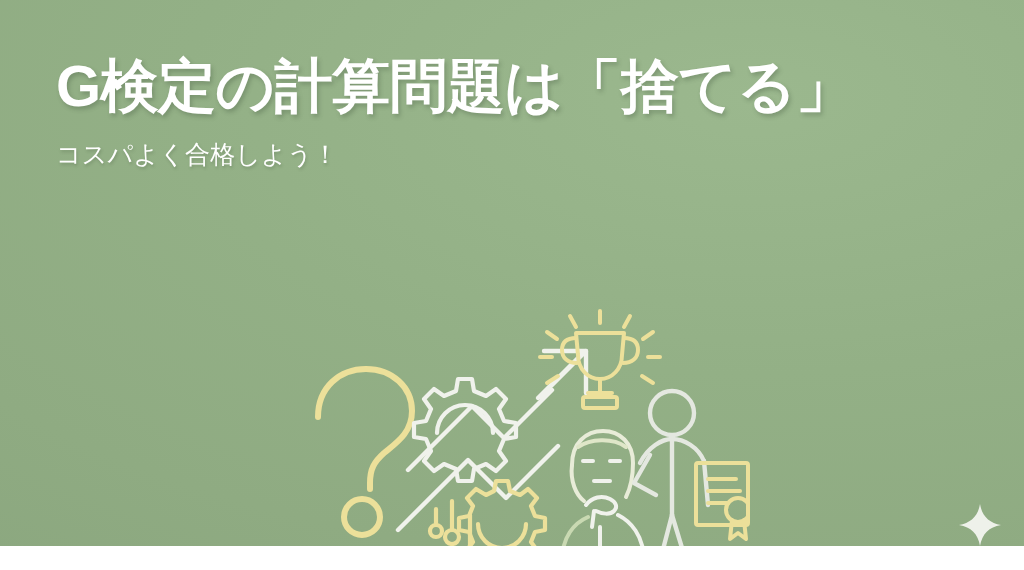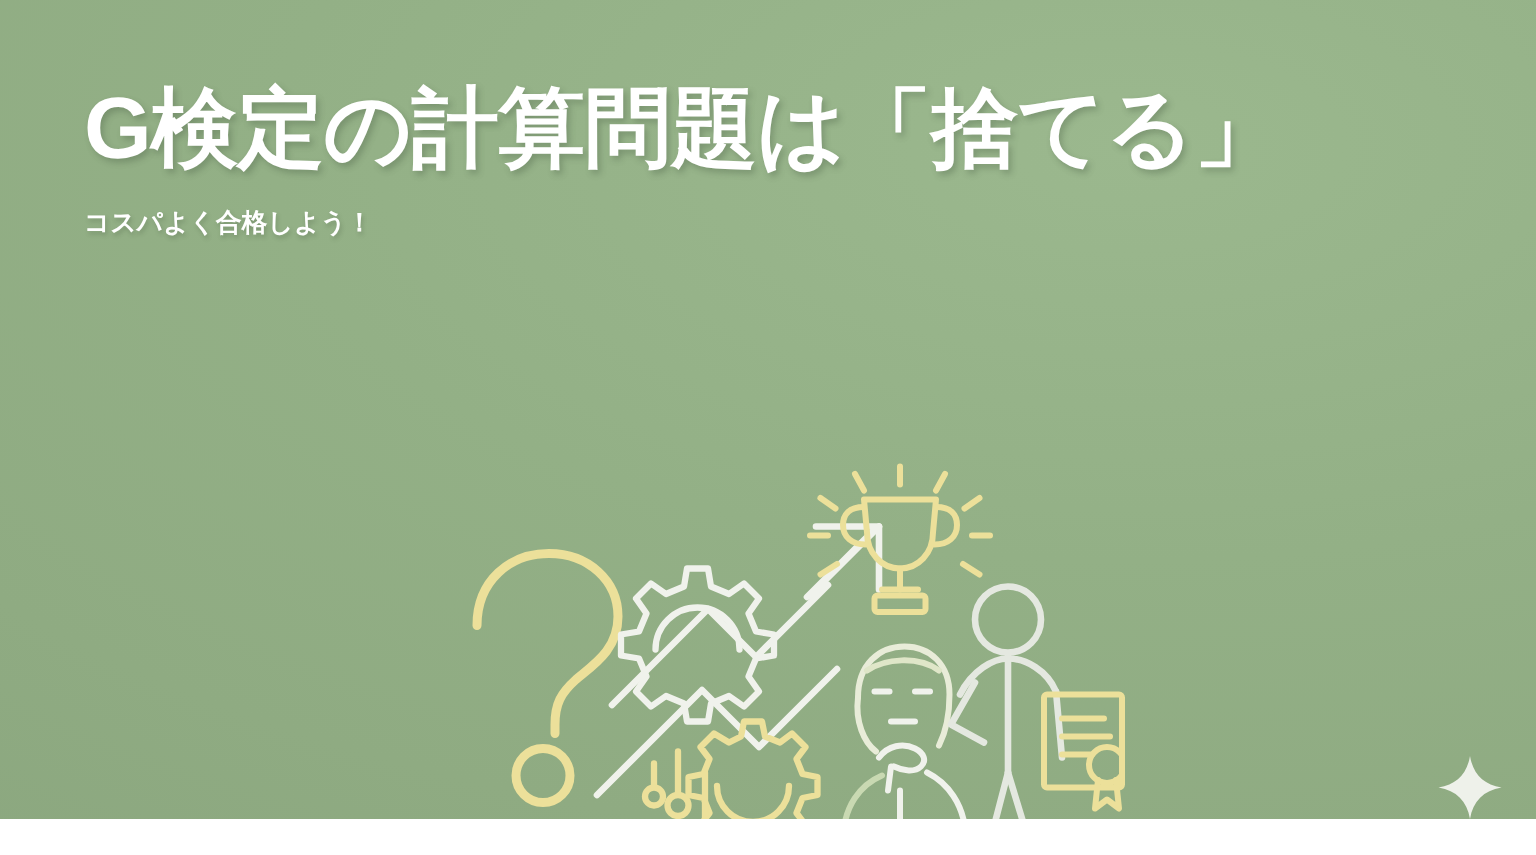--- a/index.html
+++ b/index.html
@@ -29,22 +29,22 @@
     color: #ffffff;
     font-size: 58px;
     font-weight: 700;
     line-height: 1.16;
     letter-spacing: -0.5px;
     white-space: nowrap;
     text-shadow: 2px 3px 4px rgba(60, 80, 55, 0.30);
   }
   .subtitle-line {
     color: #ffffff;
-    font-size: 17px;
-    font-weight: 700;
+    font-size: 25px;
+    font-weight: 400;
     line-height: 1.42;
     letter-spacing: 0.2px;
     white-space: nowrap;
     text-shadow: 1px 2px 3px rgba(60, 80, 55, 0.28);
   }
   #subtitle-block { margin-top: 18px; }
 
   
   #illustration {
     position: absolute;

